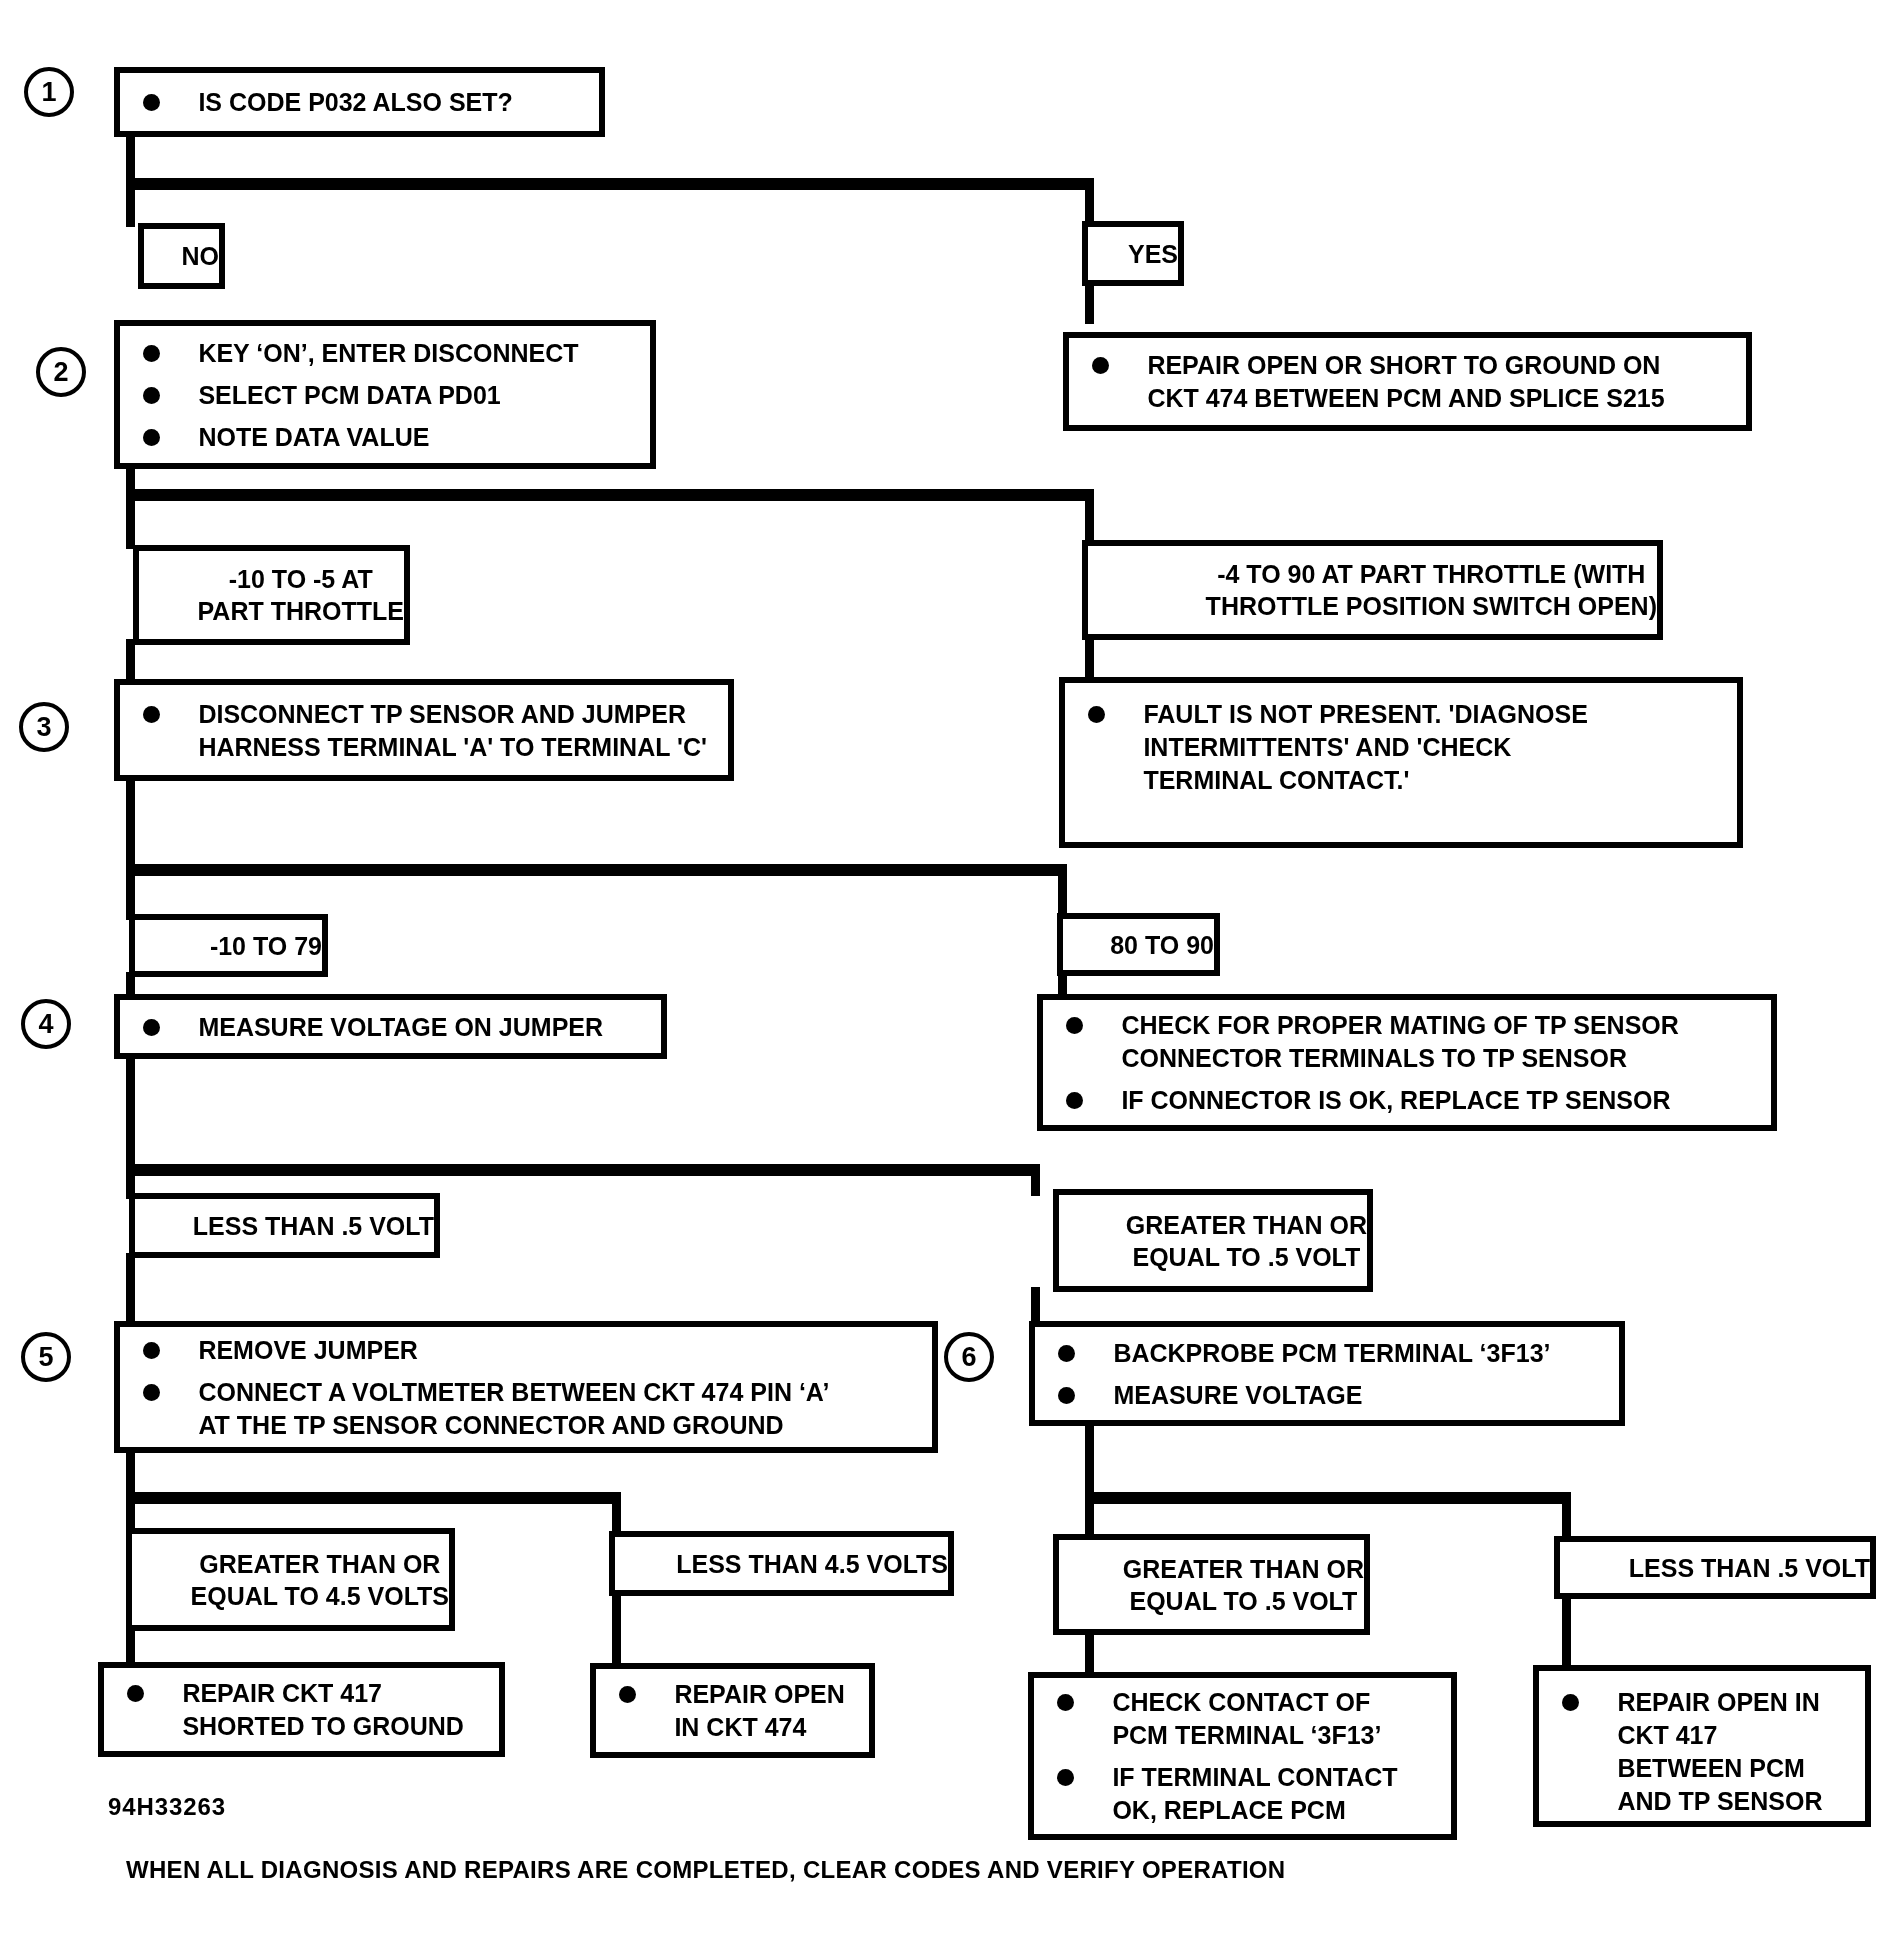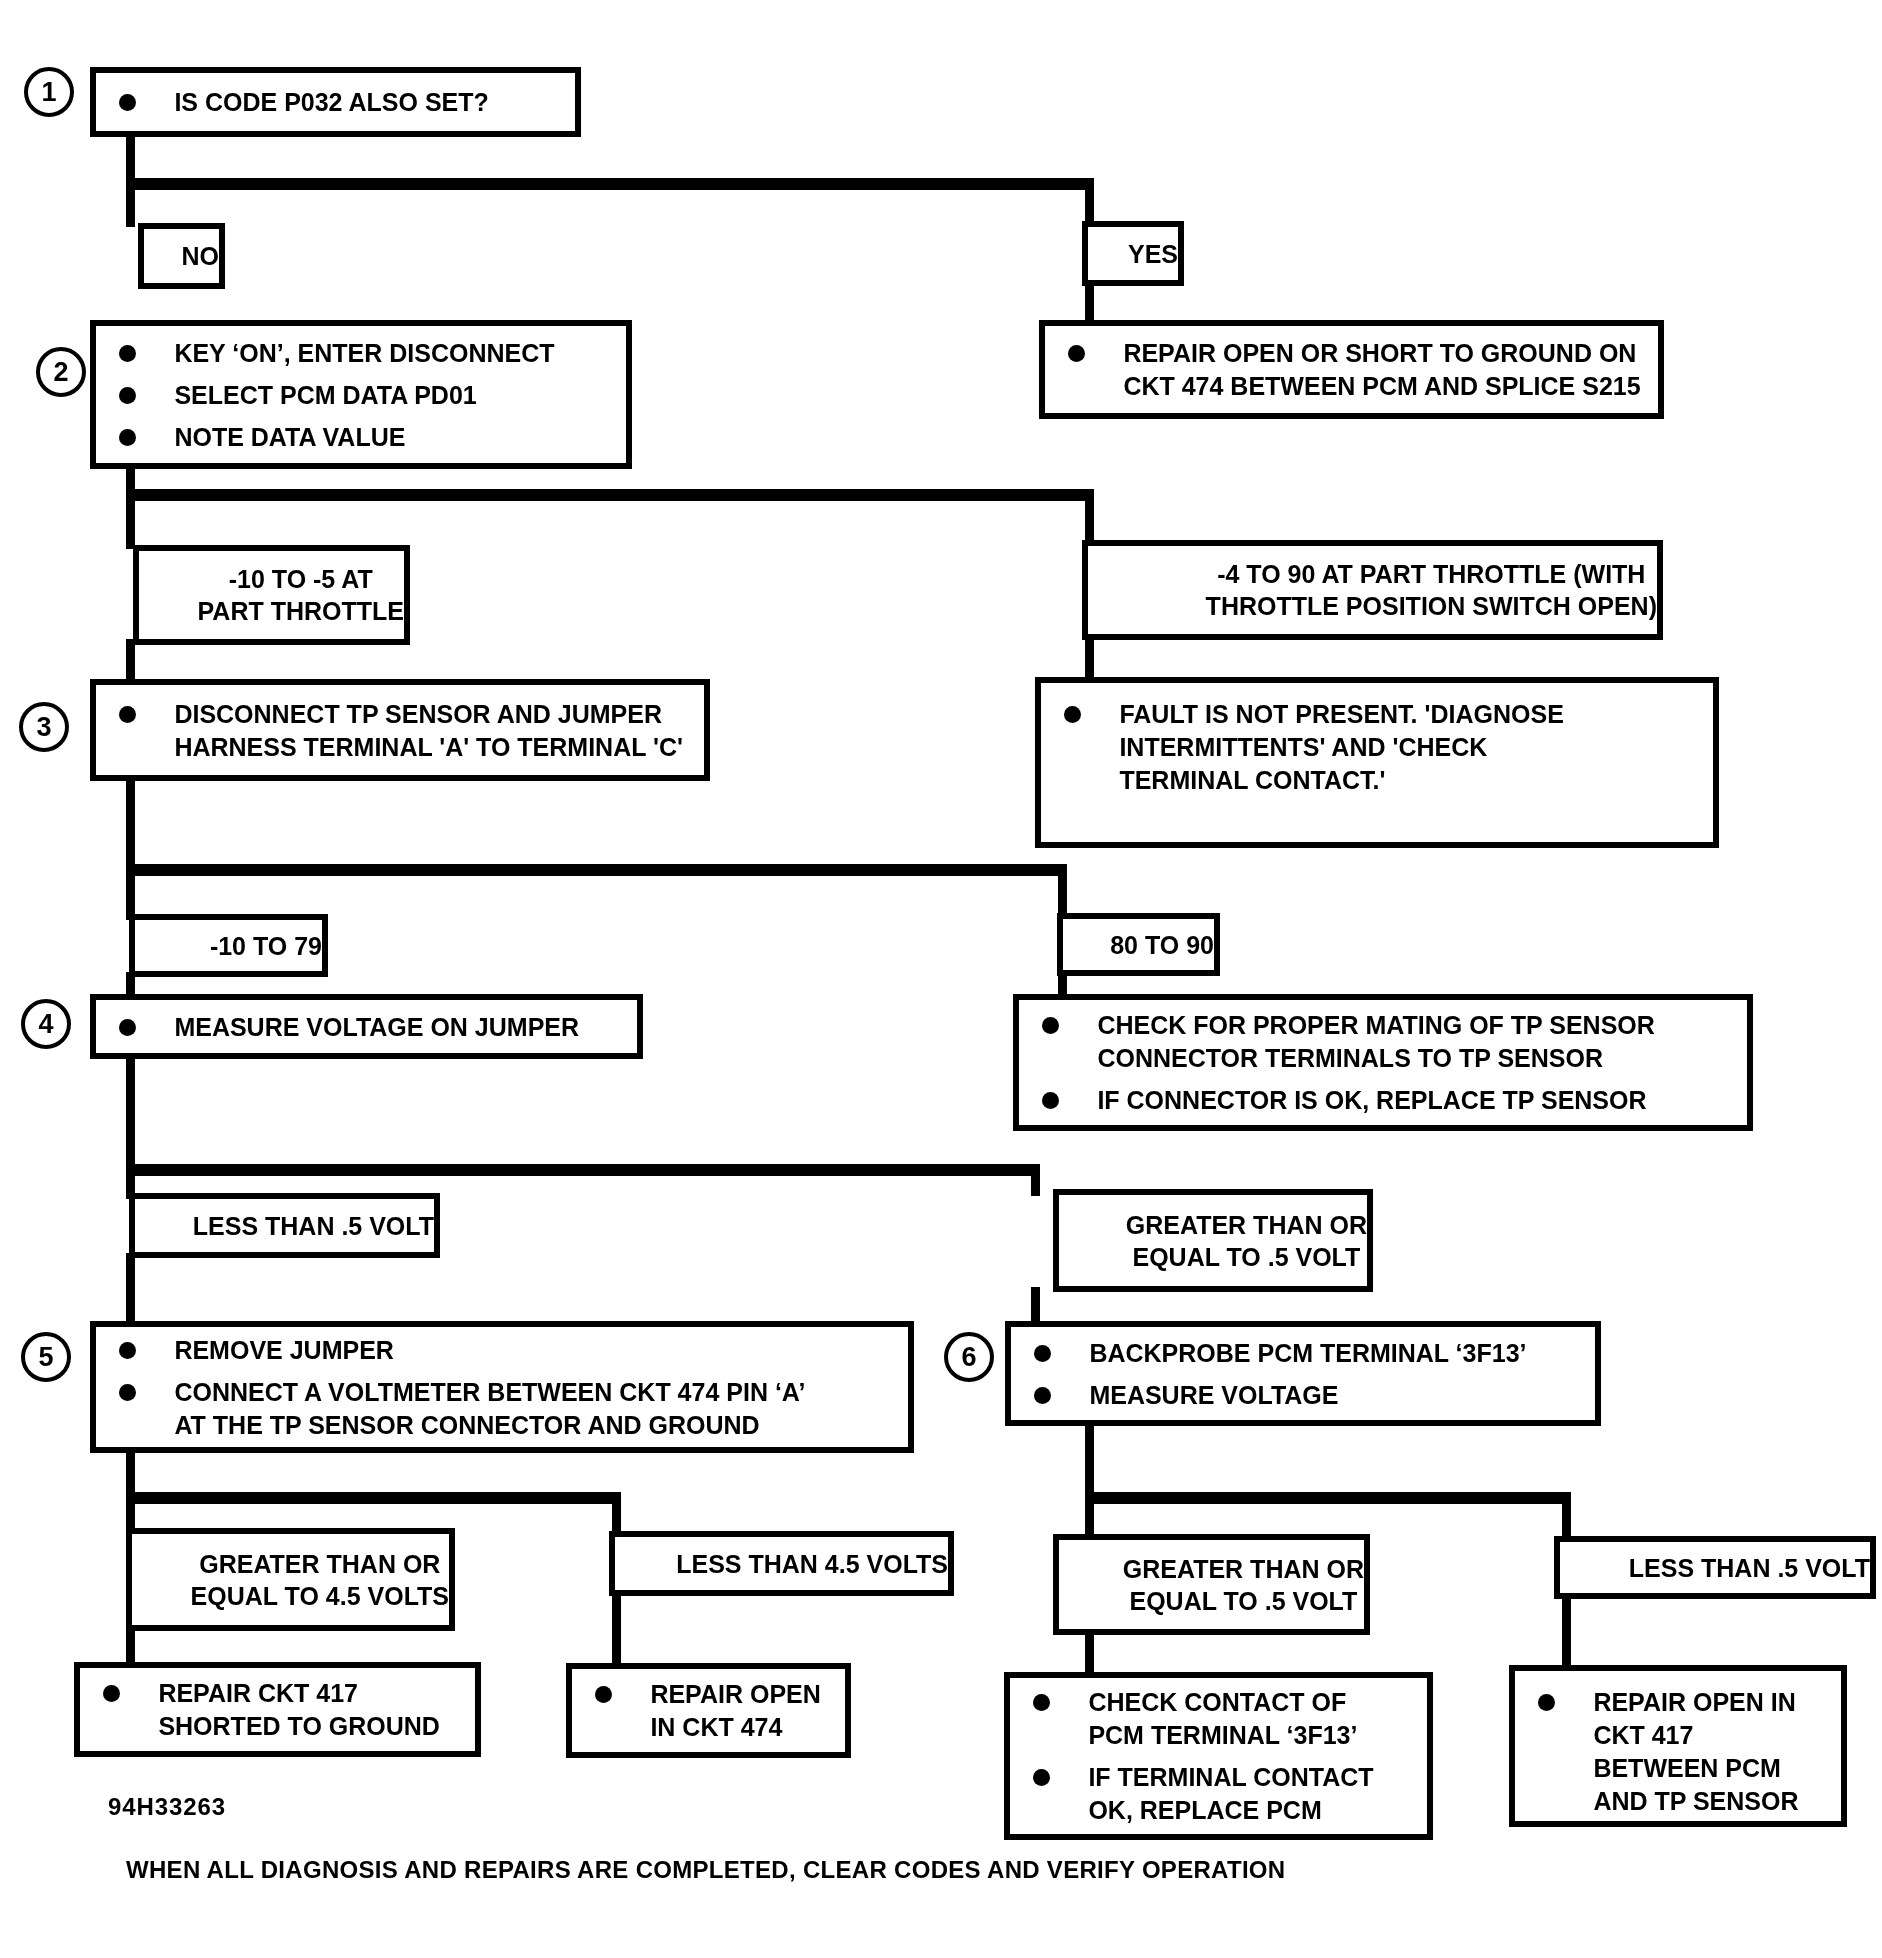--- a/index.html
+++ b/index.html
@@ -15,21 +15,21 @@
   .node{
     position:absolute;background:#fff;border:6.3px solid #000;
     box-sizing:border-box;z-index:2;
   }
   .lbl{
     display:flex;align-items:center;justify-content:flex-end;
     text-align:center;
     margin-left:43px;
   }
   .lbl span{white-space:pre-line;font-weight:bold;font-size:25px;line-height:32px;}
-  .blts{padding:10.8px 14.4px 9px 23.4px;}
+  .blts{padding:10.8px 14.4px 9px 23.4px;margin-left:24px;}
   .vc{display:flex;flex-direction:column;justify-content:center;}
   .row{display:flex;align-items:flex-start;margin:4.5px 0;}
   .dot{
     width:17px;height:17px;border-radius:50%;background:#000;
     flex:0 0 auto;margin:8px 38px 0 0;
   }
   .txt{white-space:pre-line;font-weight:bold;font-size:25px;line-height:33px;}
   .circ{
     position:absolute;width:50px;height:50px;border:4.5px solid #000;
     border-radius:50%;background:#fff;box-sizing:border-box;
@@ -100,21 +100,21 @@
       </div>
   </div>
 
   <div class="node lbl" style="left:95px;top:223px;width:87px;height:66px">
       <span>NO</span>
     </div>
   <div class="node lbl" style="left:1039px;top:221px;width:102px;height:65px">
       <span>YES</span>
     </div>
 
-  <div class="node blts vc" style="left:1039px;top:320px;width:625px;height:99px">
+  <div class="node blts vc" style="left:1039px;top:332px;width:689px;height:99px">
     <div class="row">
         <span class="dot"></span>
         <span class="txt">REPAIR OPEN OR SHORT TO GROUND ON
 CKT 474 BETWEEN PCM AND SPLICE S215</span>
       </div>
   </div>
 
   <div class="node blts vc" style="left:90px;top:320px;width:542px;height:149px">
     <div class="row">
         <span class="dot"></span>

